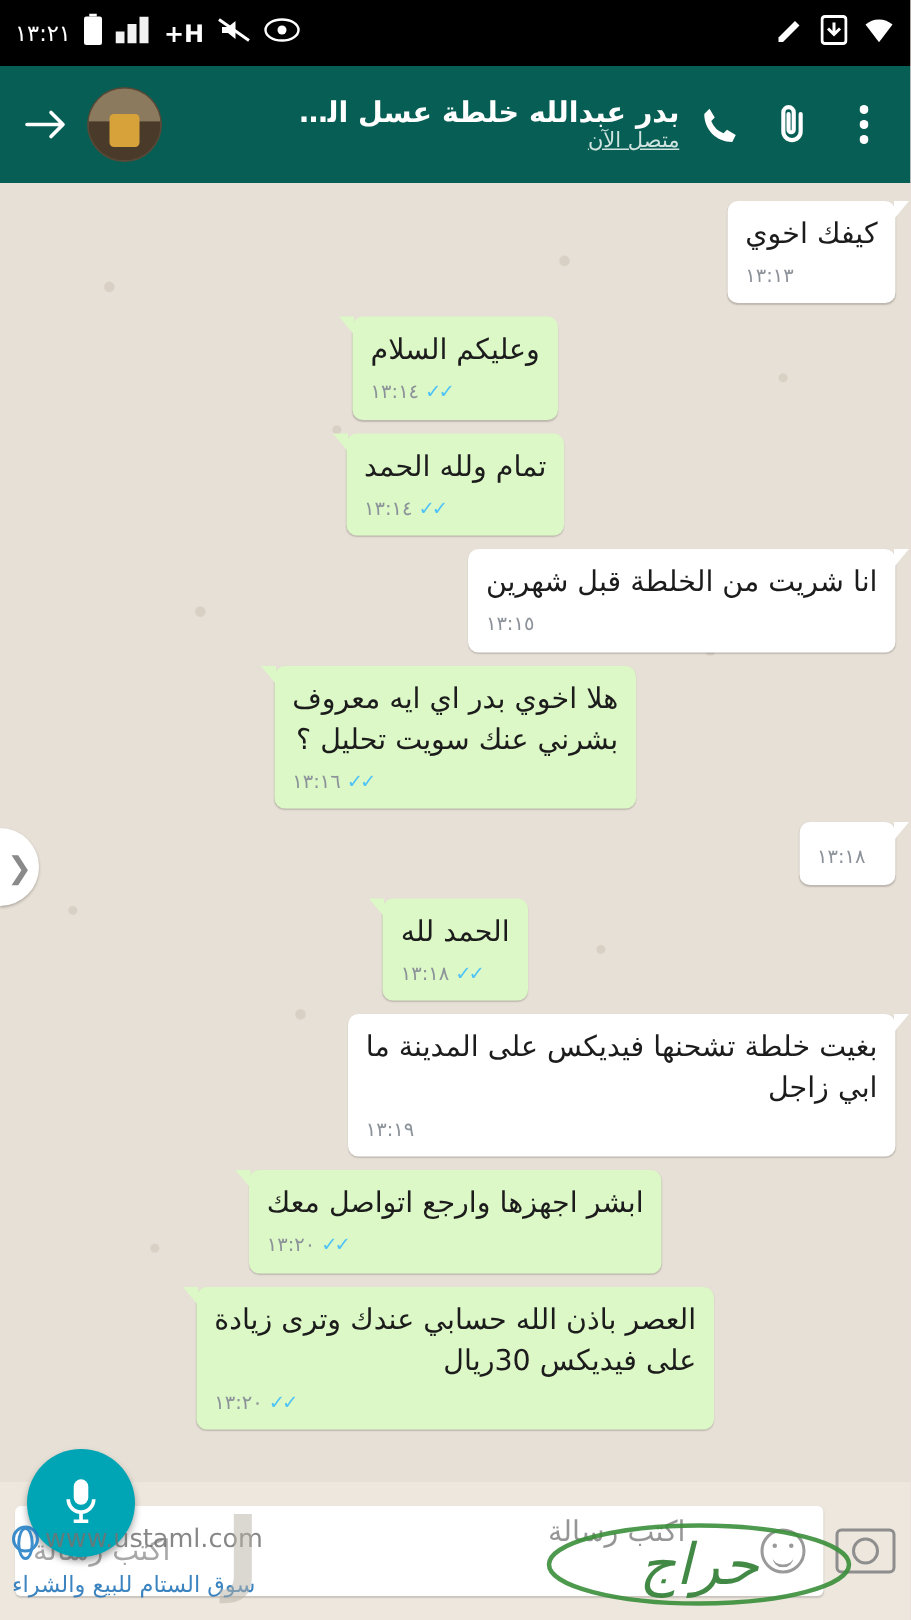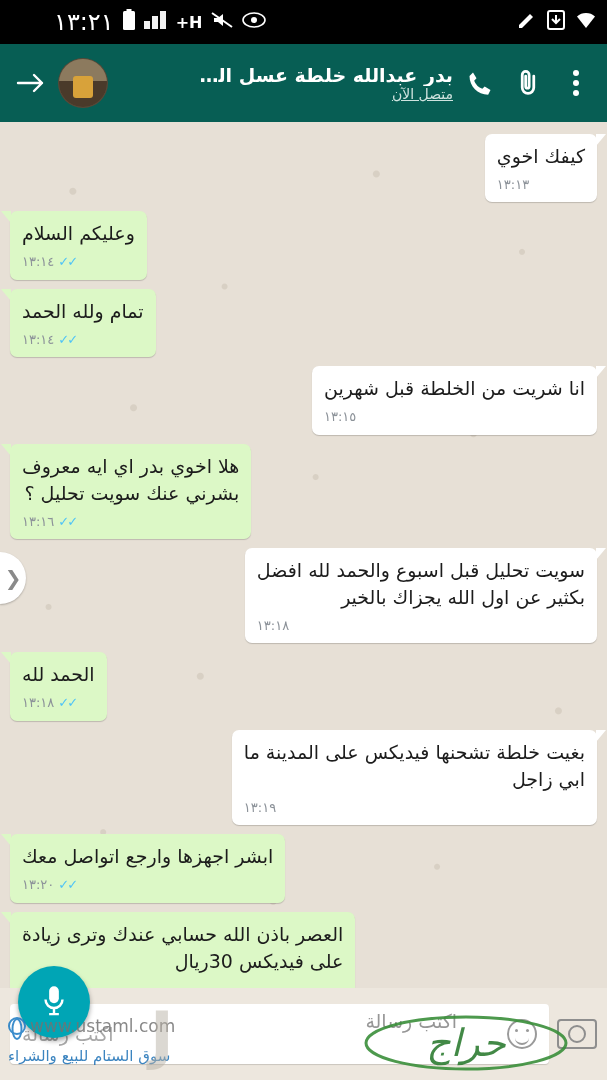--- a/index.html
+++ b/index.html
@@ -17,21 +17,21 @@
   }
 
   
   .statusbar {
     height: 44px; background: #000; color: #fff;
     display: flex; align-items: center; justify-content: space-between;
     padding: 0 10px; flex: 0 0 44px;
   }
   .sb-left, .sb-right { display: flex; align-items: center; gap: 10px; }
   .sb-right { gap: 8px; }
-  .sb-time { font-size: 24px; letter-spacing: 0.5px; color: #fff; margin-left: 44px; }
+  .sb-time { font-size: 15px; letter-spacing: 0.5px; color: #fff; }
   .ic { display: inline-block; }
 
   
   .header {
     background: #075e54; color: #fff;
     height: 78px; flex: 0 0 78px;
     display: flex; align-items: center;
     padding: 0 10px; gap: 6px;
   }
   .hdr-btn { width: 42px; height: 42px; display: flex; align-items: center; justify-content: center; }
@@ -84,21 +84,21 @@
     background-size: 100% 100%;
     pointer-events: none;
   }
   .msgs {
     position: relative;
     display: flex; flex-direction: column; gap: 9px;
     height: 100%;
   }
   .row { display: flex; width: 100%; }
   .row.in  { justify-content: flex-start; }   
-  .row.out { justify-content: flex-end; }
+  .row.out { justify-content: center; }
 
   .bubble {
     max-width: 78%;
     border-radius: 7px;
     padding: 9px 12px 8px 12px;
     position: relative;
     box-shadow: 0 1px 1px rgba(0,0,0,.18);
     font-size: 19px;
     line-height: 1.42;
     color: #1c1c1c;
@@ -351,22 +351,20 @@
 بشرني عنك سويت تحليل ؟</span>
           <span class="meta">
             <span class="ticks">✓✓</span>
             <span>١٣:١٦</span>
           </span>
         </div>
       </div>
 
       <div class="row in">
         <div class="bubble in">
-          <span class="btext">سويت تحليل قبل اسبوع والحمد لله افضل
-بكثير عن اول الله يجزاك بالخير</span>
           <span class="meta">
             <span>١٣:١٨</span>
           </span>
         </div>
       </div>
 
       <div class="row out">
         <div class="bubble out">
           <span class="btext">الحمد لله</span>
           <span class="meta">

